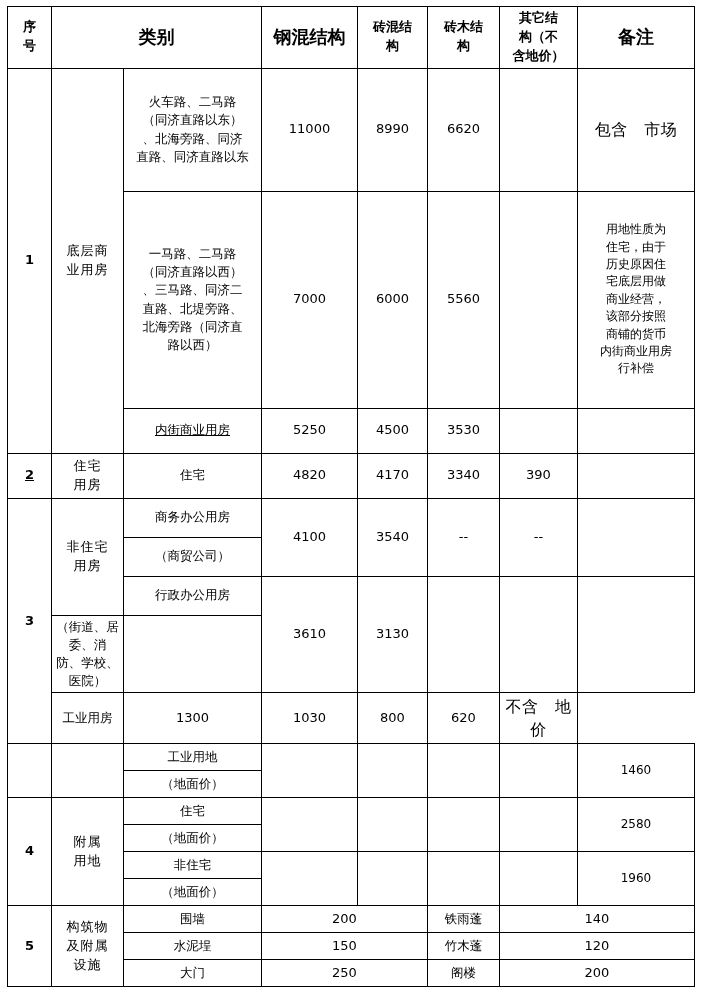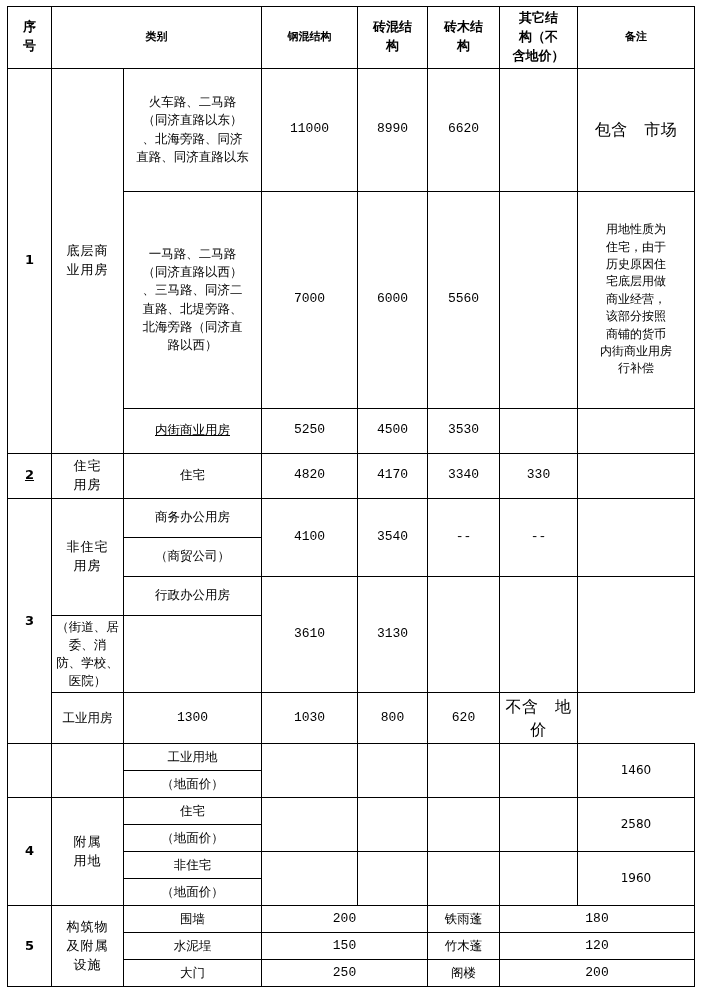--- a/index.html
+++ b/index.html
@@ -29,21 +29,21 @@
   table.pricetable td {
     border: 1px solid #000;
     text-align: center;
     vertical-align: middle;
     padding: 2px 3px;
     line-height: 1.45;
     word-break: break-all;
   }
   .hdr {
     font-weight: bold;
-    font-size: 11px;
+    font-size: 18px;
   }
   .hdr-narrow {
     font-weight: bold;
     font-size: 13px;
     line-height: 1.25;
   }
   .idx {
     font-weight: bold;
     font-size: 13px;
   }
@@ -57,21 +57,20 @@
     line-height: 1.9;
   }
   .addrcell {
     font-size: 12.5px;
     line-height: 1.85;
     text-align: center;
     padding: 6px 8px;
   }
   .num {
     font-size: 13px;
-    font-family: Liberation Mono, monospace;
   }
   .remark {
     font-size: 12px;
     line-height: 1.8;
     padding: 4px 6px;
   }
   .remark-sp {
     font-size: 16px;
     letter-spacing: 0.5px;
   }
@@ -179,21 +178,21 @@
       <tr>
         <td class="idx r-std">2</td>
         <td class="catcell">
           <div>住宅</div>
           <div>用房</div>
         </td>
         <td class="subcat">住宅</td>
         <td class="num">4820</td>
         <td class="num">4170</td>
         <td class="num">3340</td>
-        <td class="num">330</td>
+        <td class="num">390</td>
         <td class="remark"></td>
       </tr>
 
       <tr>
         <td class="idx" rowspan="6">3</td>
         <td class="catcell" rowspan="3">
           <div>非住宅</div>
           <div>用房</div>
         </td>
         <td class="subcat r-half">商务办公用房</td>
@@ -274,21 +273,21 @@
       <tr>
         <td class="idx" rowspan="3">5</td>
         <td class="catcell" rowspan="3">
           <div>构筑物</div>
           <div>及附属</div>
           <div>设施</div>
         </td>
         <td class="subcat r-mini">围墙</td>
         <td class="num" colspan="2">200</td>
         <td class="subcat">铁雨蓬</td>
-        <td class="num" colspan="2">180</td>
+        <td class="num" colspan="2">140</td>
       </tr>
       <tr>
         <td class="subcat r-mini">水泥埕</td>
         <td class="num" colspan="2">150</td>
         <td class="subcat">竹木蓬</td>
         <td class="num" colspan="2">120</td>
       </tr>
       <tr>
         <td class="subcat r-mini">大门</td>
         <td class="num" colspan="2">250</td>

